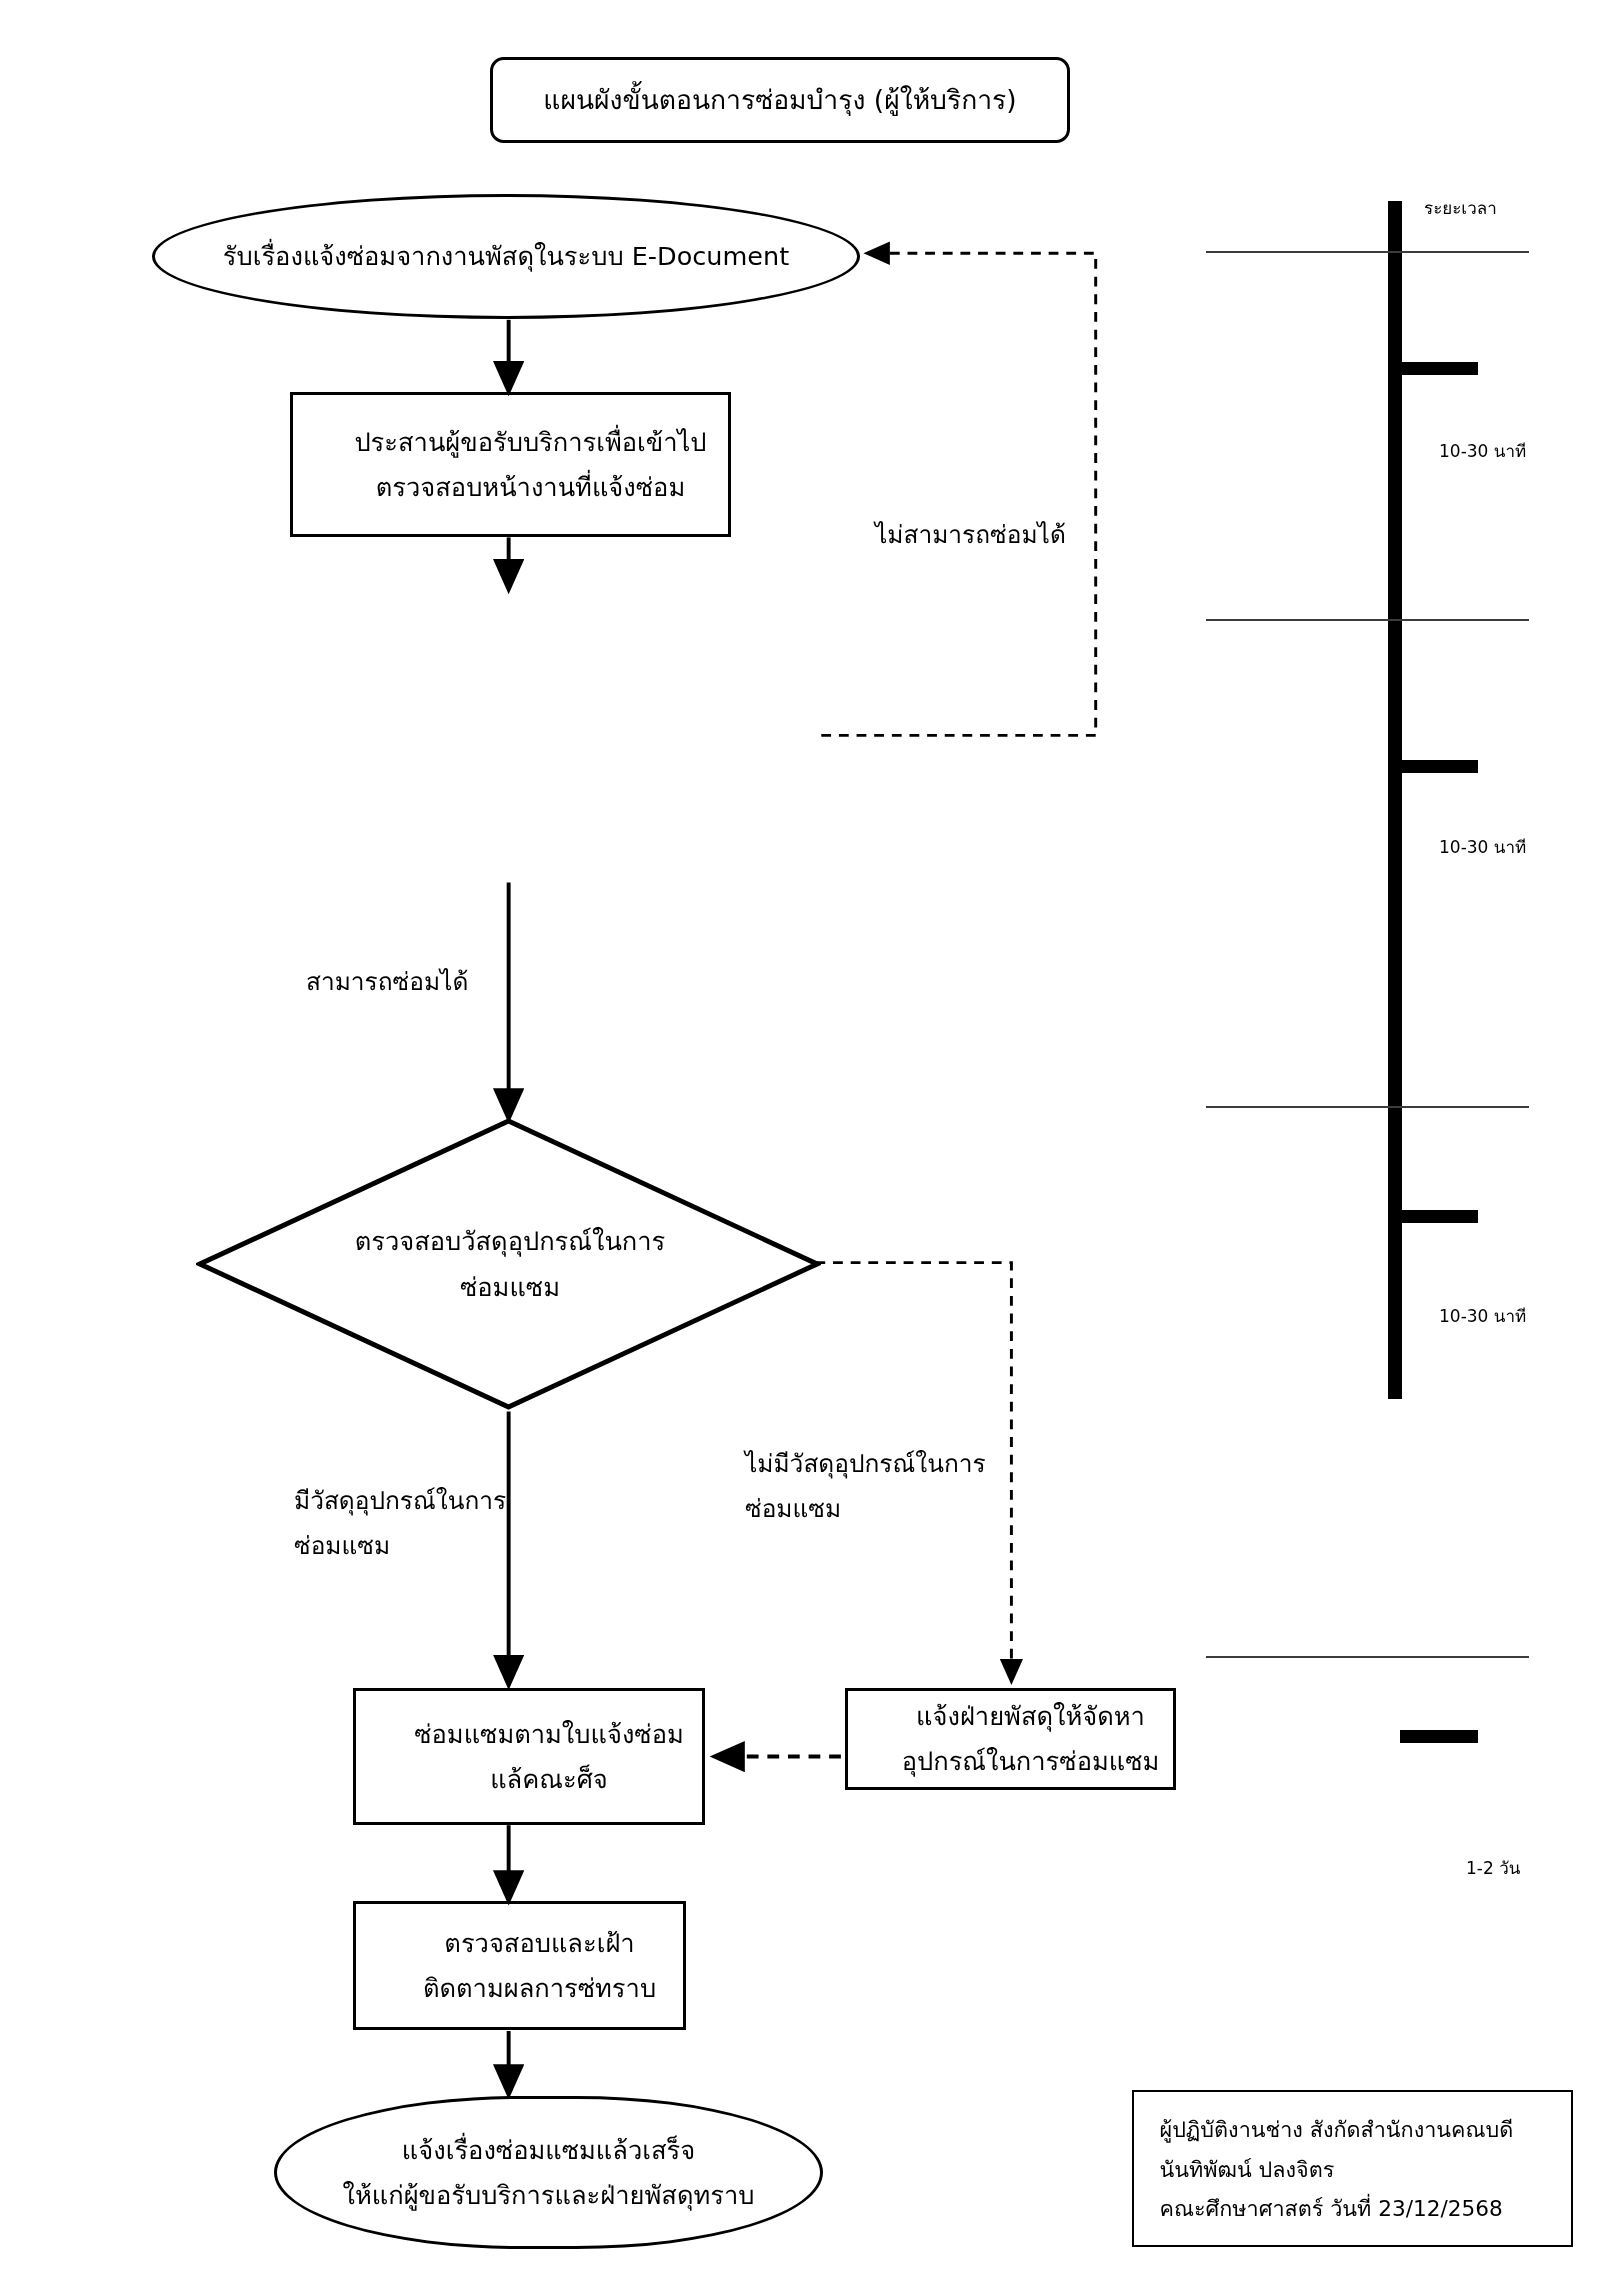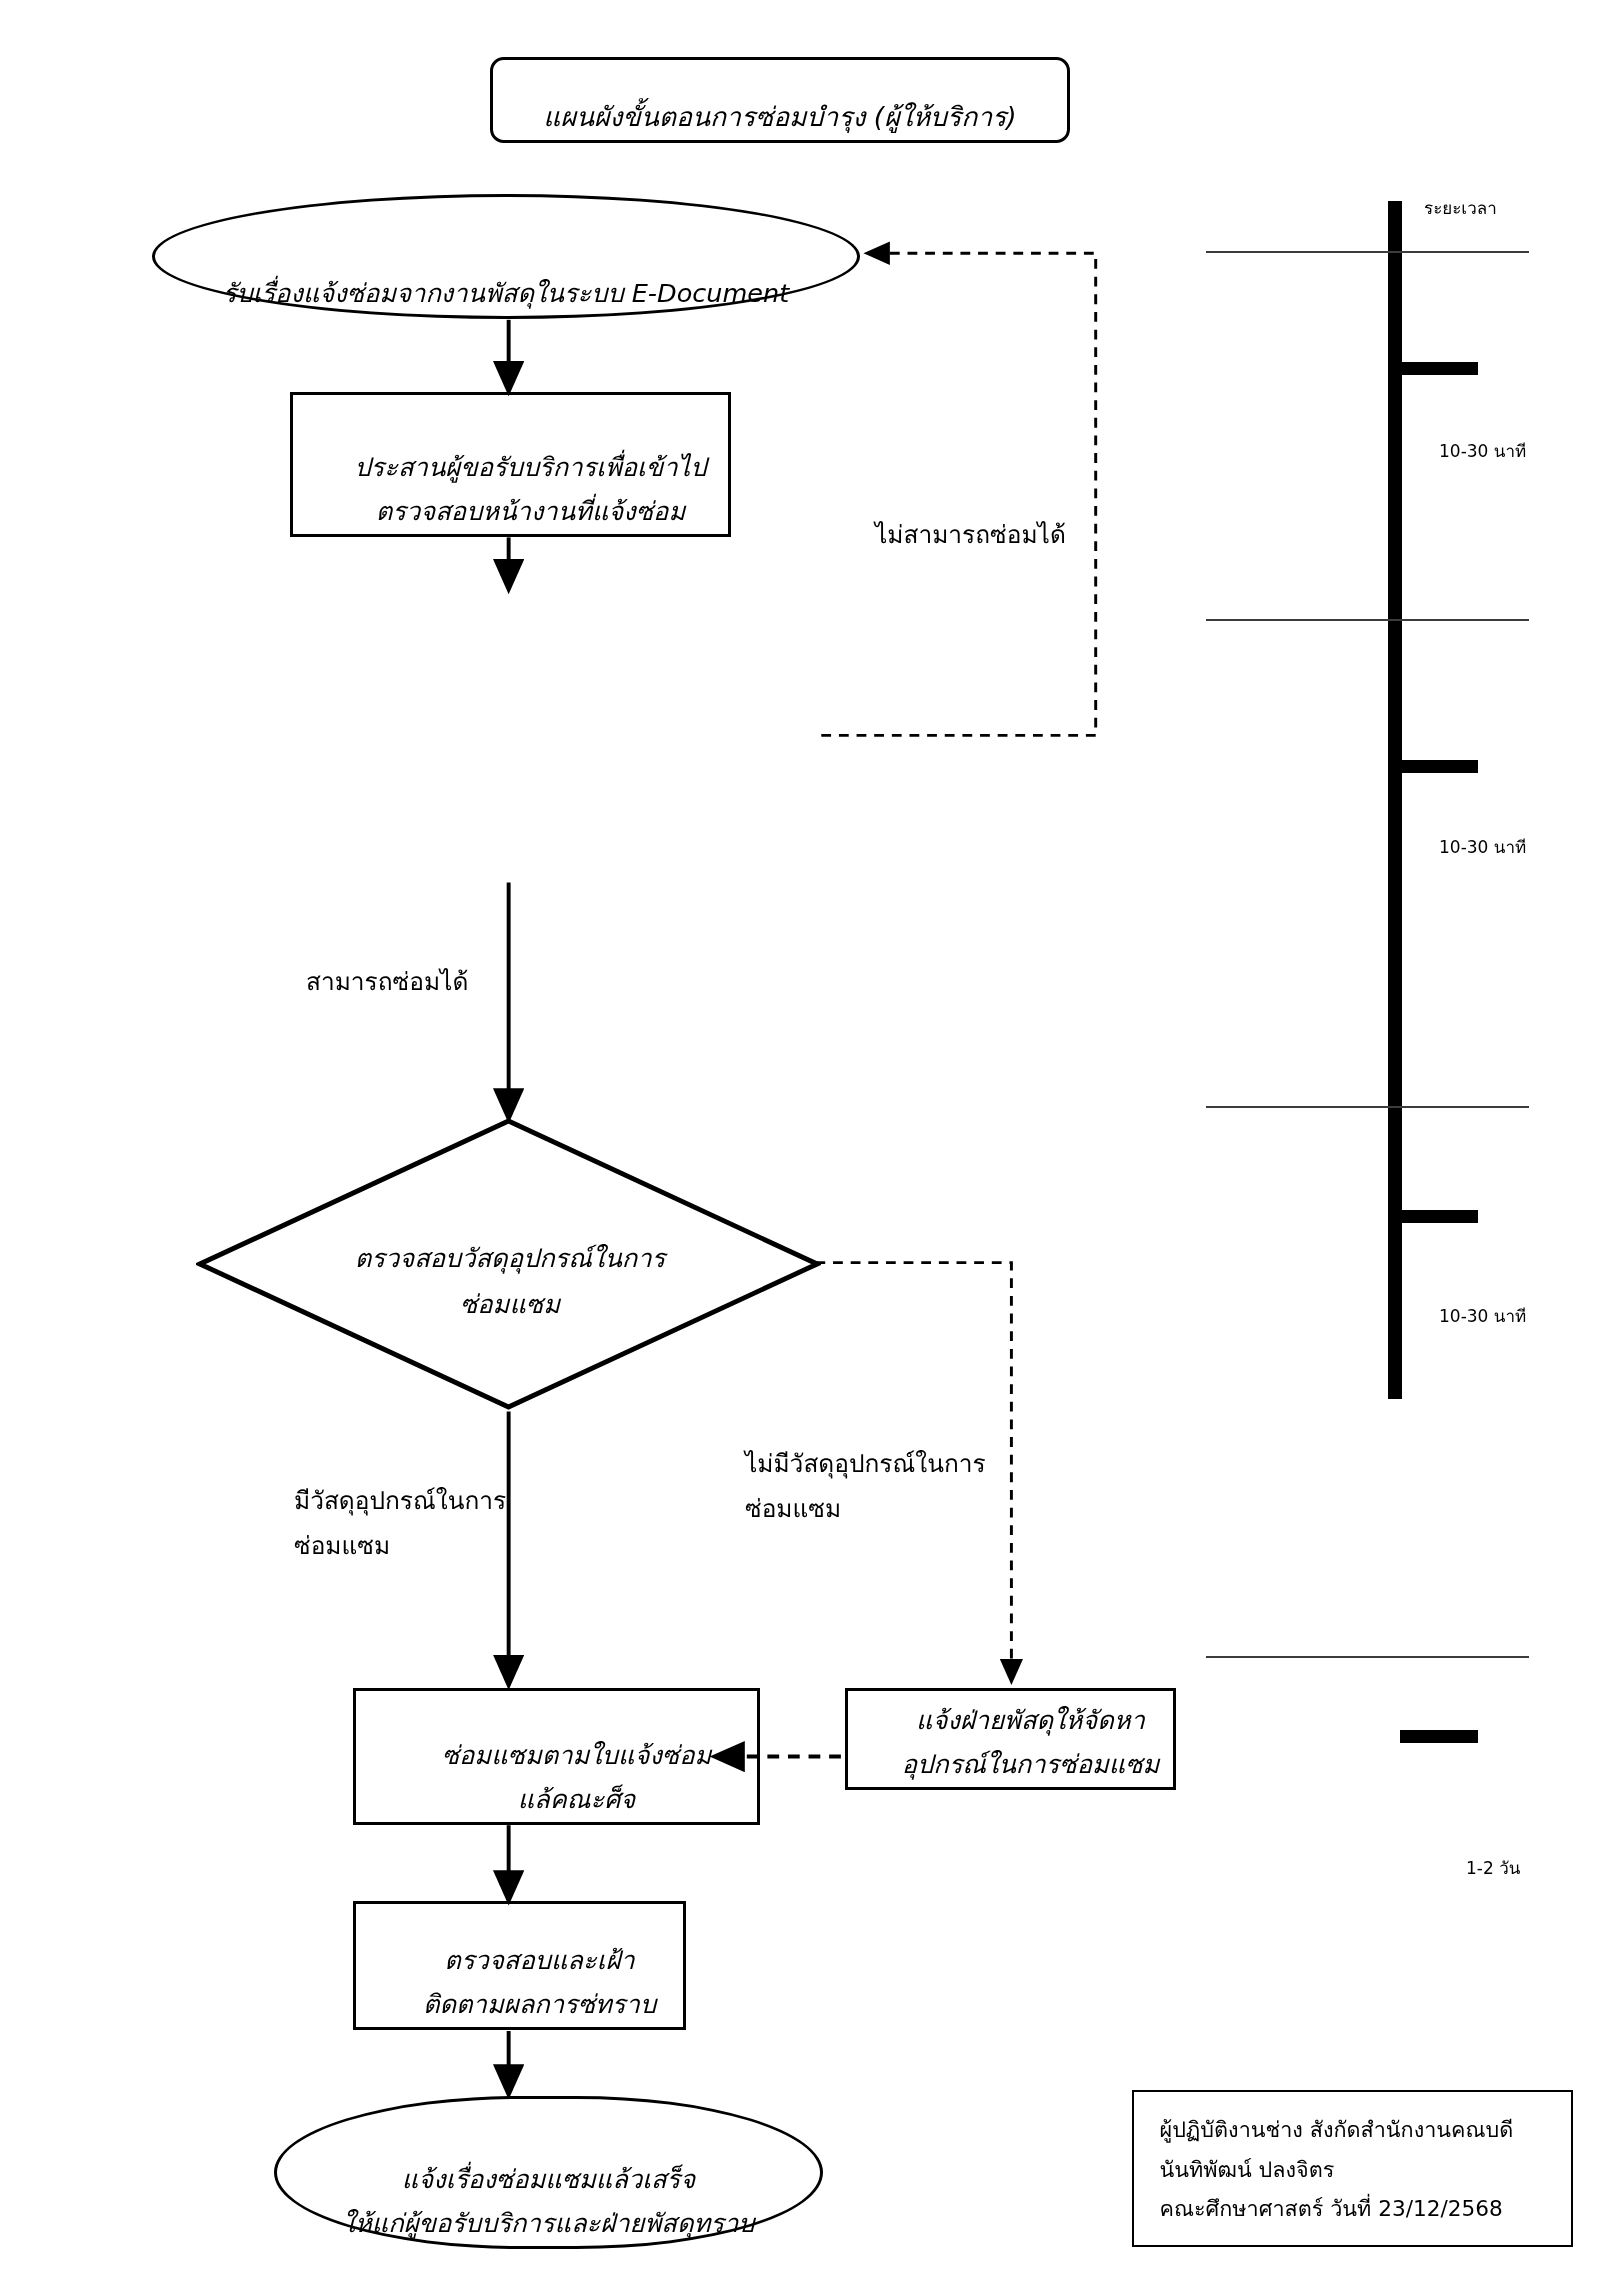--- a/index.html
+++ b/index.html
@@ -10,25 +10,24 @@
   #page{
     position:relative;
     width:1621px;
     height:2293px;
     background:#fff;
     overflow:hidden;
   }
   .abs{position:absolute;}
   .ctr{
     display:flex;
-    align-items:flex-end;
+    align-items:center;
     justify-content:center;
     text-align:center;
     line-height:1.75;
-    font-style:italic;
   }
 
   
   #title-box{
     left:490px; top:57px; width:580px; height:86px;
     border:3.9px solid #000;
     border-radius:13.7px;
     font-size:26.5px;
     box-sizing:border-box;
   }
@@ -44,21 +43,21 @@
   #end-oval{ left:274px; top:2096px; width:549px; height:153px; border-radius:45%/50%; }
 
   
   .proc{
     border:3.9px solid #000;
     box-sizing:border-box;
     font-size:25.5px;
     padding-left:40px;
   }
   #proc-coordinate{ left:290px; top:392px; width:441px; height:145px; }
-  #proc-repair{ left:353px; top:1688px; width:407px; height:137px; }
+  #proc-repair{ left:353px; top:1688px; width:352px; height:137px; }
   #proc-inform-supply{ left:845px; top:1688px; width:331px; height:102px; }
   #proc-monitor{ left:353px; top:1901px; width:333px; height:129px; }
 
   
   .diamond-wrap{ }
   .diamond-svg{ position:absolute; left:0; top:0; }
   .diamond-text{
     position:absolute;
     font-size:25.5px;
     line-height:1.8;

